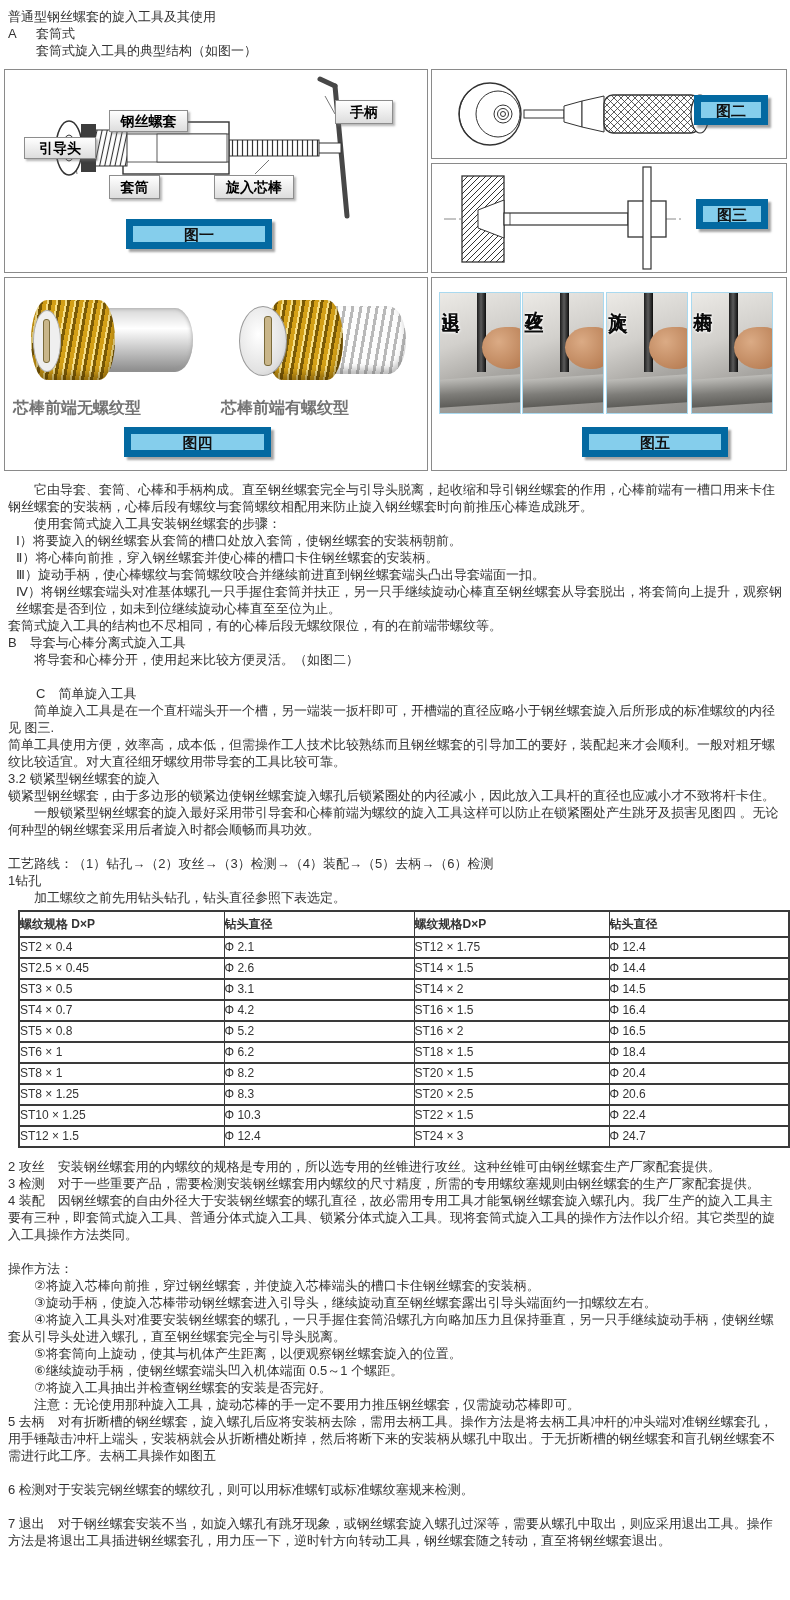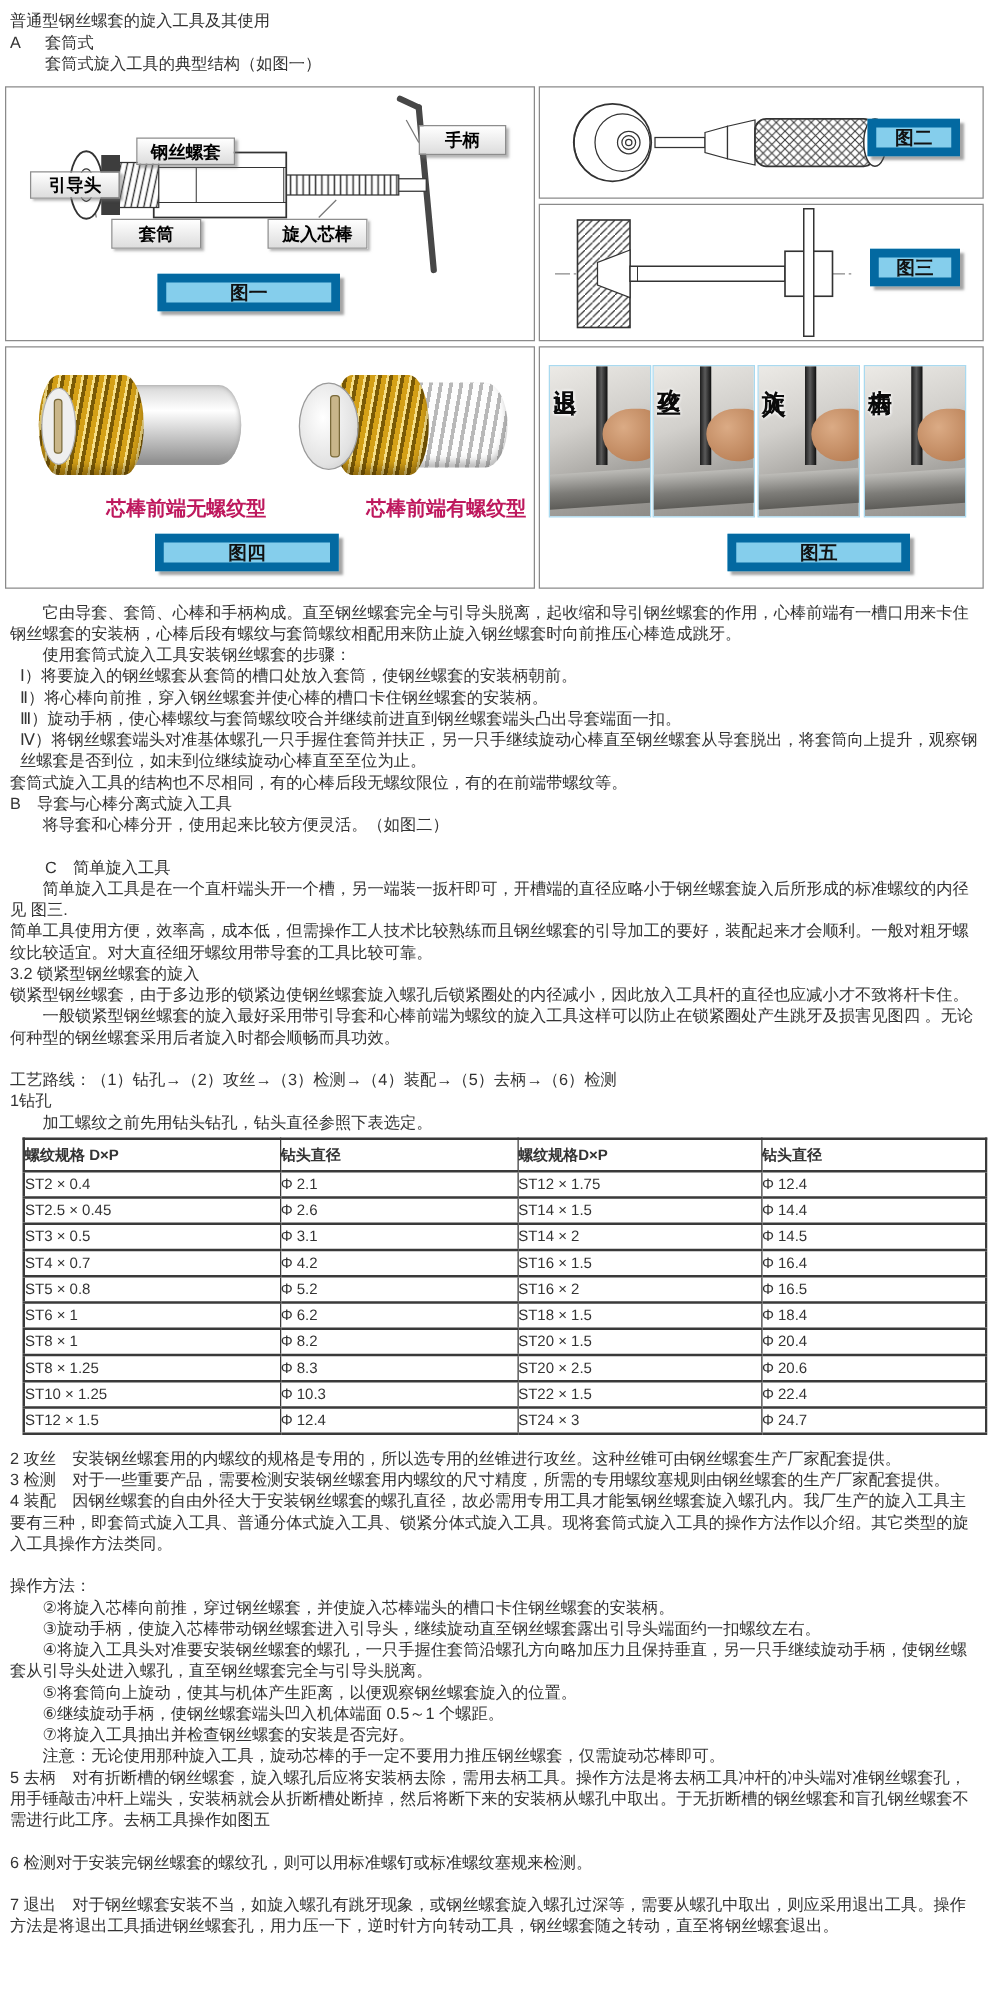--- a/index.html
+++ b/index.html
@@ -35,23 +35,23 @@
   #tag2{left:262px;top:25px;width:74px;height:30px;}
   #tag3{left:264px;top:35px;width:72px;height:30px;}
   #tag4{left:119px;top:149px;width:147px;height:30px;}
   #tag5{left:104px;top:149px;width:146px;height:30px;margin-left:46px;}
 
   .callout{position:absolute;background:linear-gradient(180deg,#ffffff,#dddddd);
            border:1px solid #8d8d8d;box-shadow:2px 2px 2px rgba(110,110,110,.5);
            font-weight:bold;font-size:14px;color:#000;line-height:20px;
            padding:0 6px;white-space:nowrap;box-sizing:border-box;text-align:center;}
   #co-insert{left:104px;top:40px;width:79px;height:22px;}
-  #co-handle{left:330px;top:30px;width:70px;height:24px;line-height:22px;}
+  #co-handle{left:330px;top:30px;width:58px;height:24px;line-height:22px;}
   #co-guide{left:19px;top:67px;width:72px;height:22px;}
-  #co-sleeve{left:84px;top:105px;width:72px;height:24px;line-height:22px;}
+  #co-sleeve{left:104px;top:105px;width:51px;height:24px;line-height:22px;}
   #co-mandrel{left:209px;top:105px;width:80px;height:24px;line-height:22px;}
 
   svg{display:block;}
 
   
   .render{position:absolute;height:80px;}
   #r1{left:26px;top:22px;width:162px;}
   #r2{left:234px;top:22px;width:167px;}
   .rod-gray{position:absolute;right:0;top:8px;width:58%;height:64px;
      background:linear-gradient(180deg,#d6d6d6,#ffffff 32%,#a9a9a9 82%,#8a8a8a);
@@ -65,22 +65,22 @@
      background:#c9b68a;border:1px solid #7a6a3a;border-radius:3px;}
   #r2 .coil-gold{left:16%;width:46%;}
   .rod-thread{position:absolute;right:0;top:6px;width:52%;height:68px;
      background:repeating-linear-gradient(100deg,#b9b9b9 0 3px,#fdfdfd 3px 8px);
      border-radius:6px 18px 18px 6px/6px 34px 34px 6px;box-shadow:inset 0 -5px 6px rgba(90,90,90,.4);}
   .face-big{position:absolute;left:0;top:6px;width:46px;height:68px;
      background:radial-gradient(ellipse at 40% 40%,#ffffff,#e2e2e2 65%,#bdbdbd);
      border:1px solid #9a9a9a;border-radius:50%;}
   .face-big::after{content:'';position:absolute;left:24px;top:9px;width:6px;height:48px;
      background:#c9b68a;border:1px solid #7a6a3a;border-radius:3px;}
-  .f4cap{position:absolute;top:121px;font-weight:bold;font-size:16px;color:#be185d;
-     width:200px;text-align:right;}
+  .f4cap{position:absolute;top:121px;font-weight:bold;font-size:16px;color:#737373;
+     width:200px;text-align:left;}
   #cap-l{left:8px;}
   #cap-r{left:216px;}
 
   
   .photo{position:absolute;top:14px;width:82px;height:122px;box-sizing:border-box;
      border:1px solid #a9d9ef;overflow:hidden;
      background:linear-gradient(160deg,#eceae6 0%,#d2d0cc 38%,#a8a6a2 68%,#8d8b87 100%);}
   .p-tool{position:absolute;left:46%;top:0;width:9px;height:66%;
      background:linear-gradient(90deg,#1d1d1d,#5a5a5a 45%,#0e0e0e);}
   .p-bar{position:absolute;bottom:8px;left:-5px;right:-5px;height:28px;

